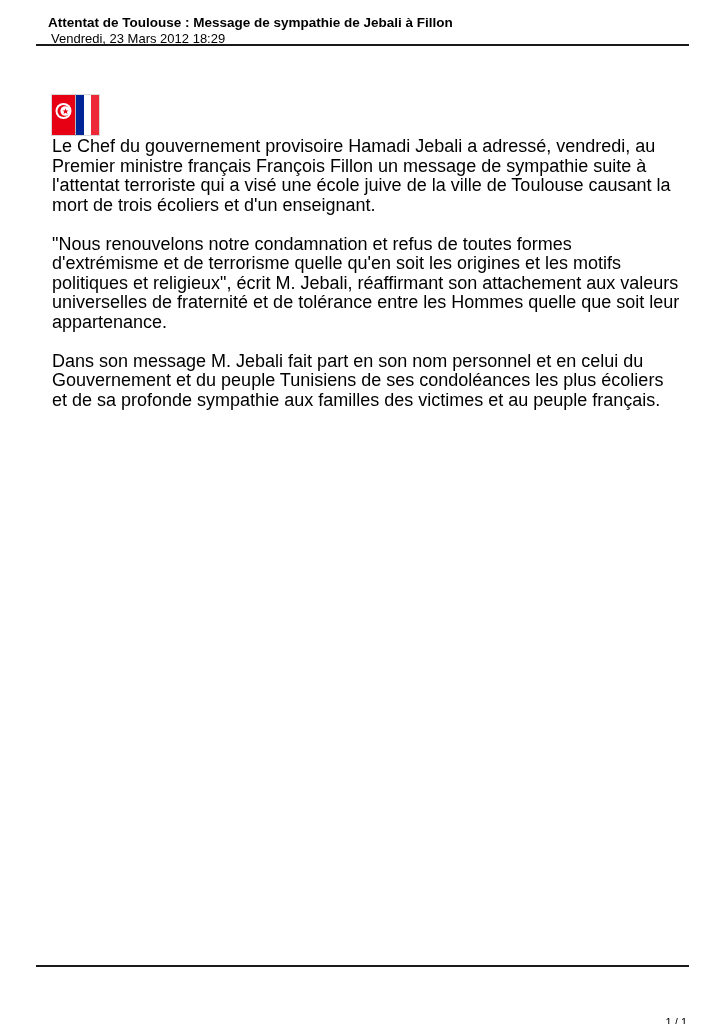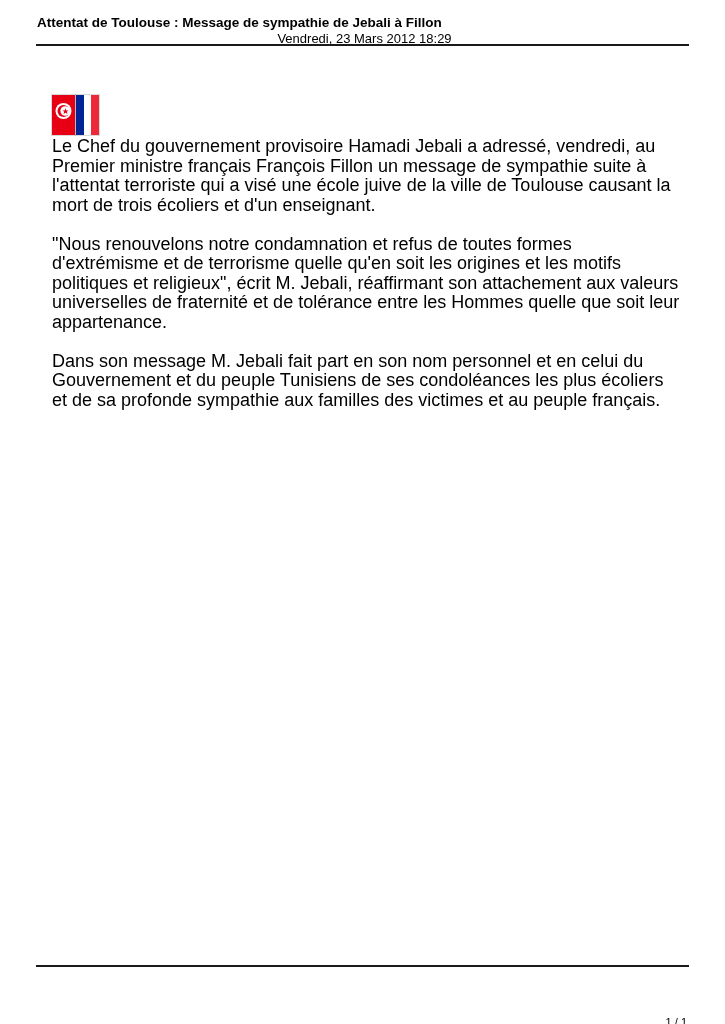--- a/index.html
+++ b/index.html
@@ -14,35 +14,34 @@
     background: #ffffff;
     font-family: "Liberation Sans", sans-serif;
     color: #000000;
     overflow: hidden;
   }
 
   
   .header {
     position: absolute;
     top: 15px;
-    left: 37px;
+    left: 48px;
     right: 36px;
   }
   .header-title {
     font-size: 13.5px;
     font-weight: bold;
     line-height: 16px;
     margin: 0;
   }
   .header-date {
     font-size: 13px;
     line-height: 15px;
     margin: 0;
     padding-left: 3px;
-    text-align: center;
   }
   .header-divider {
     position: absolute;
     top: 44px;
     left: 36px;
     right: 36px;
     height: 0;
     border-top: 2px solid #1a1a1a;
   }
 

